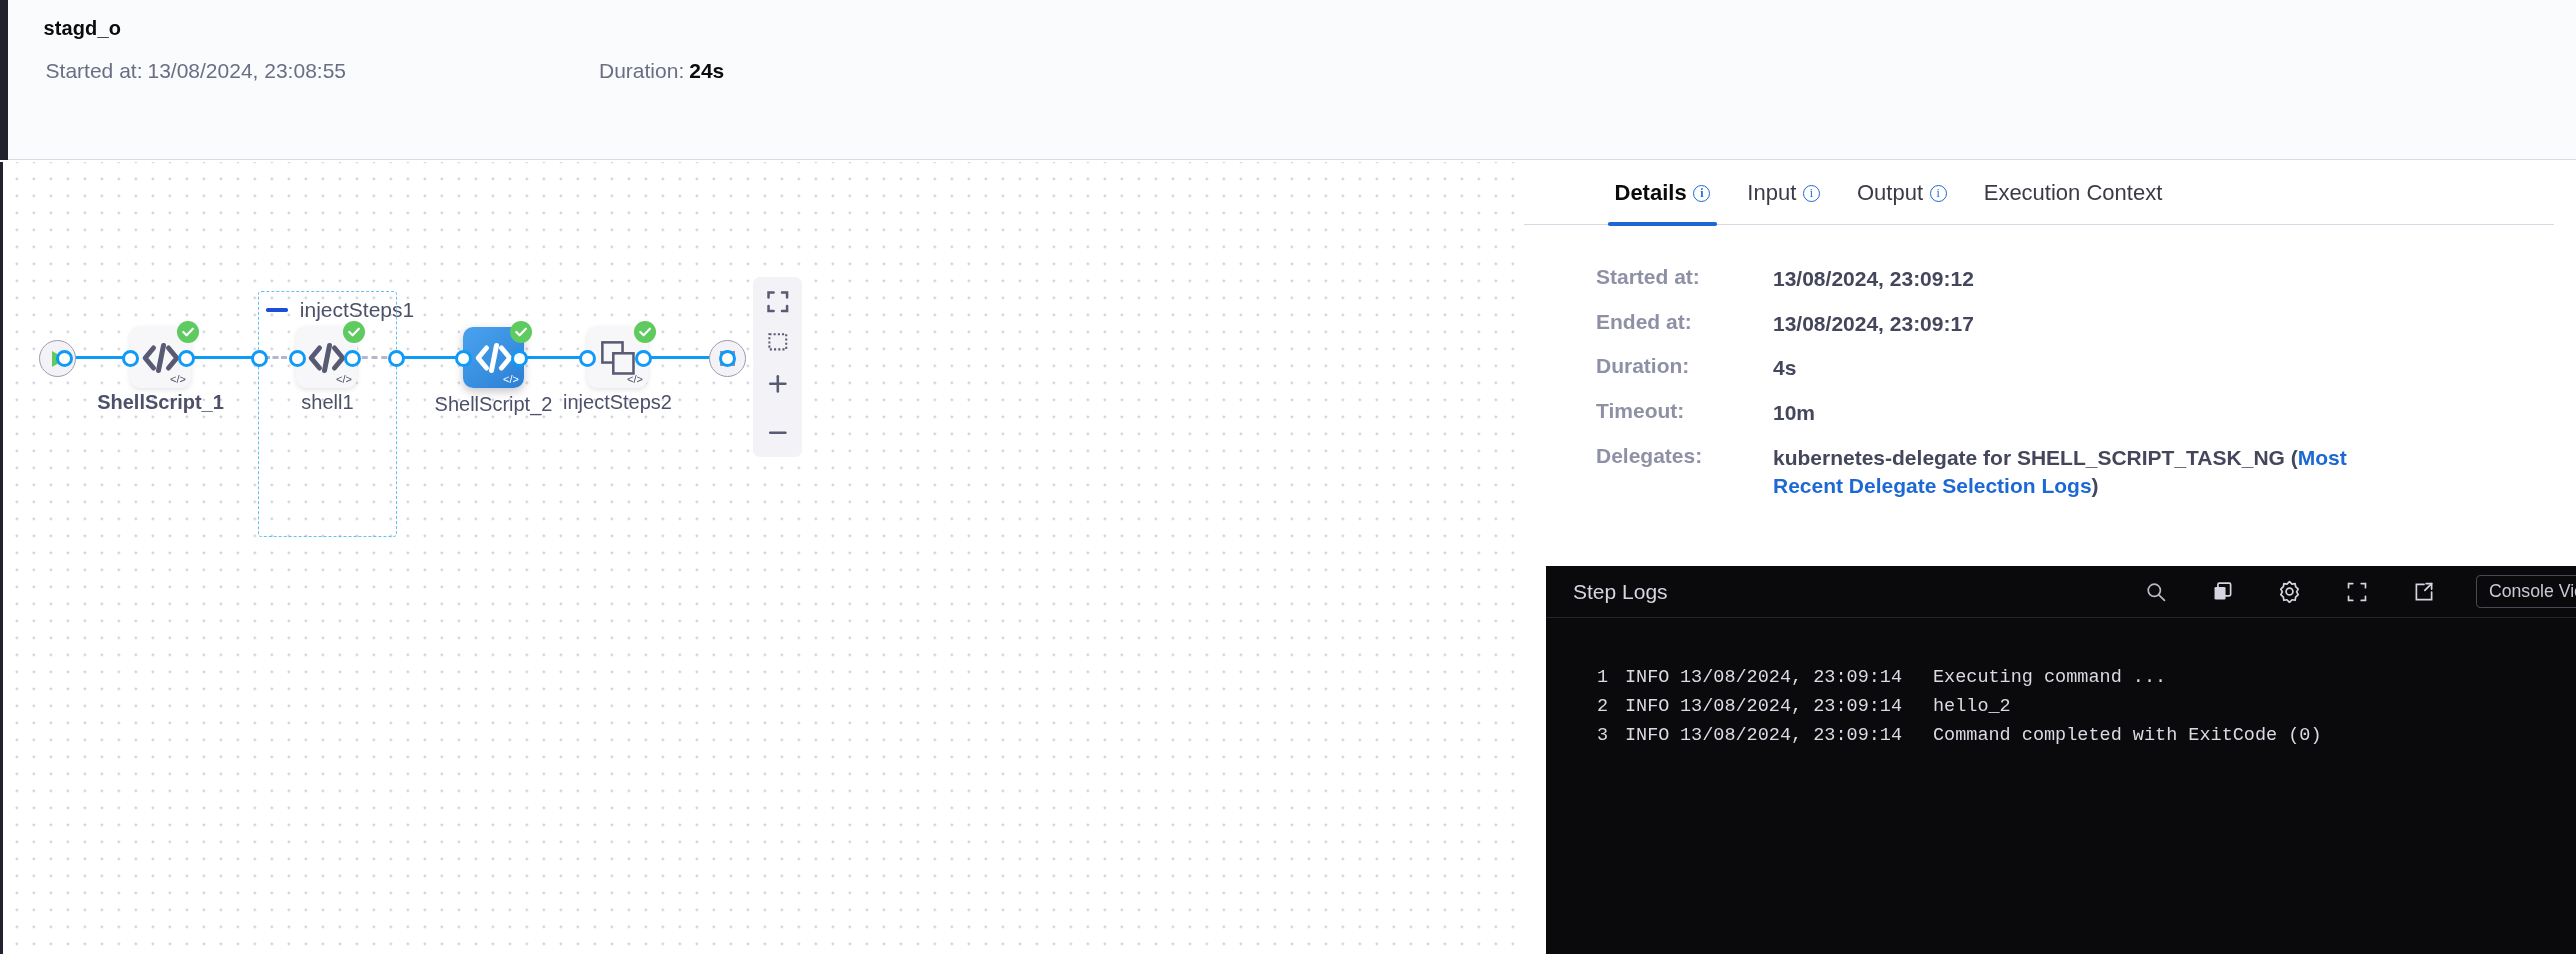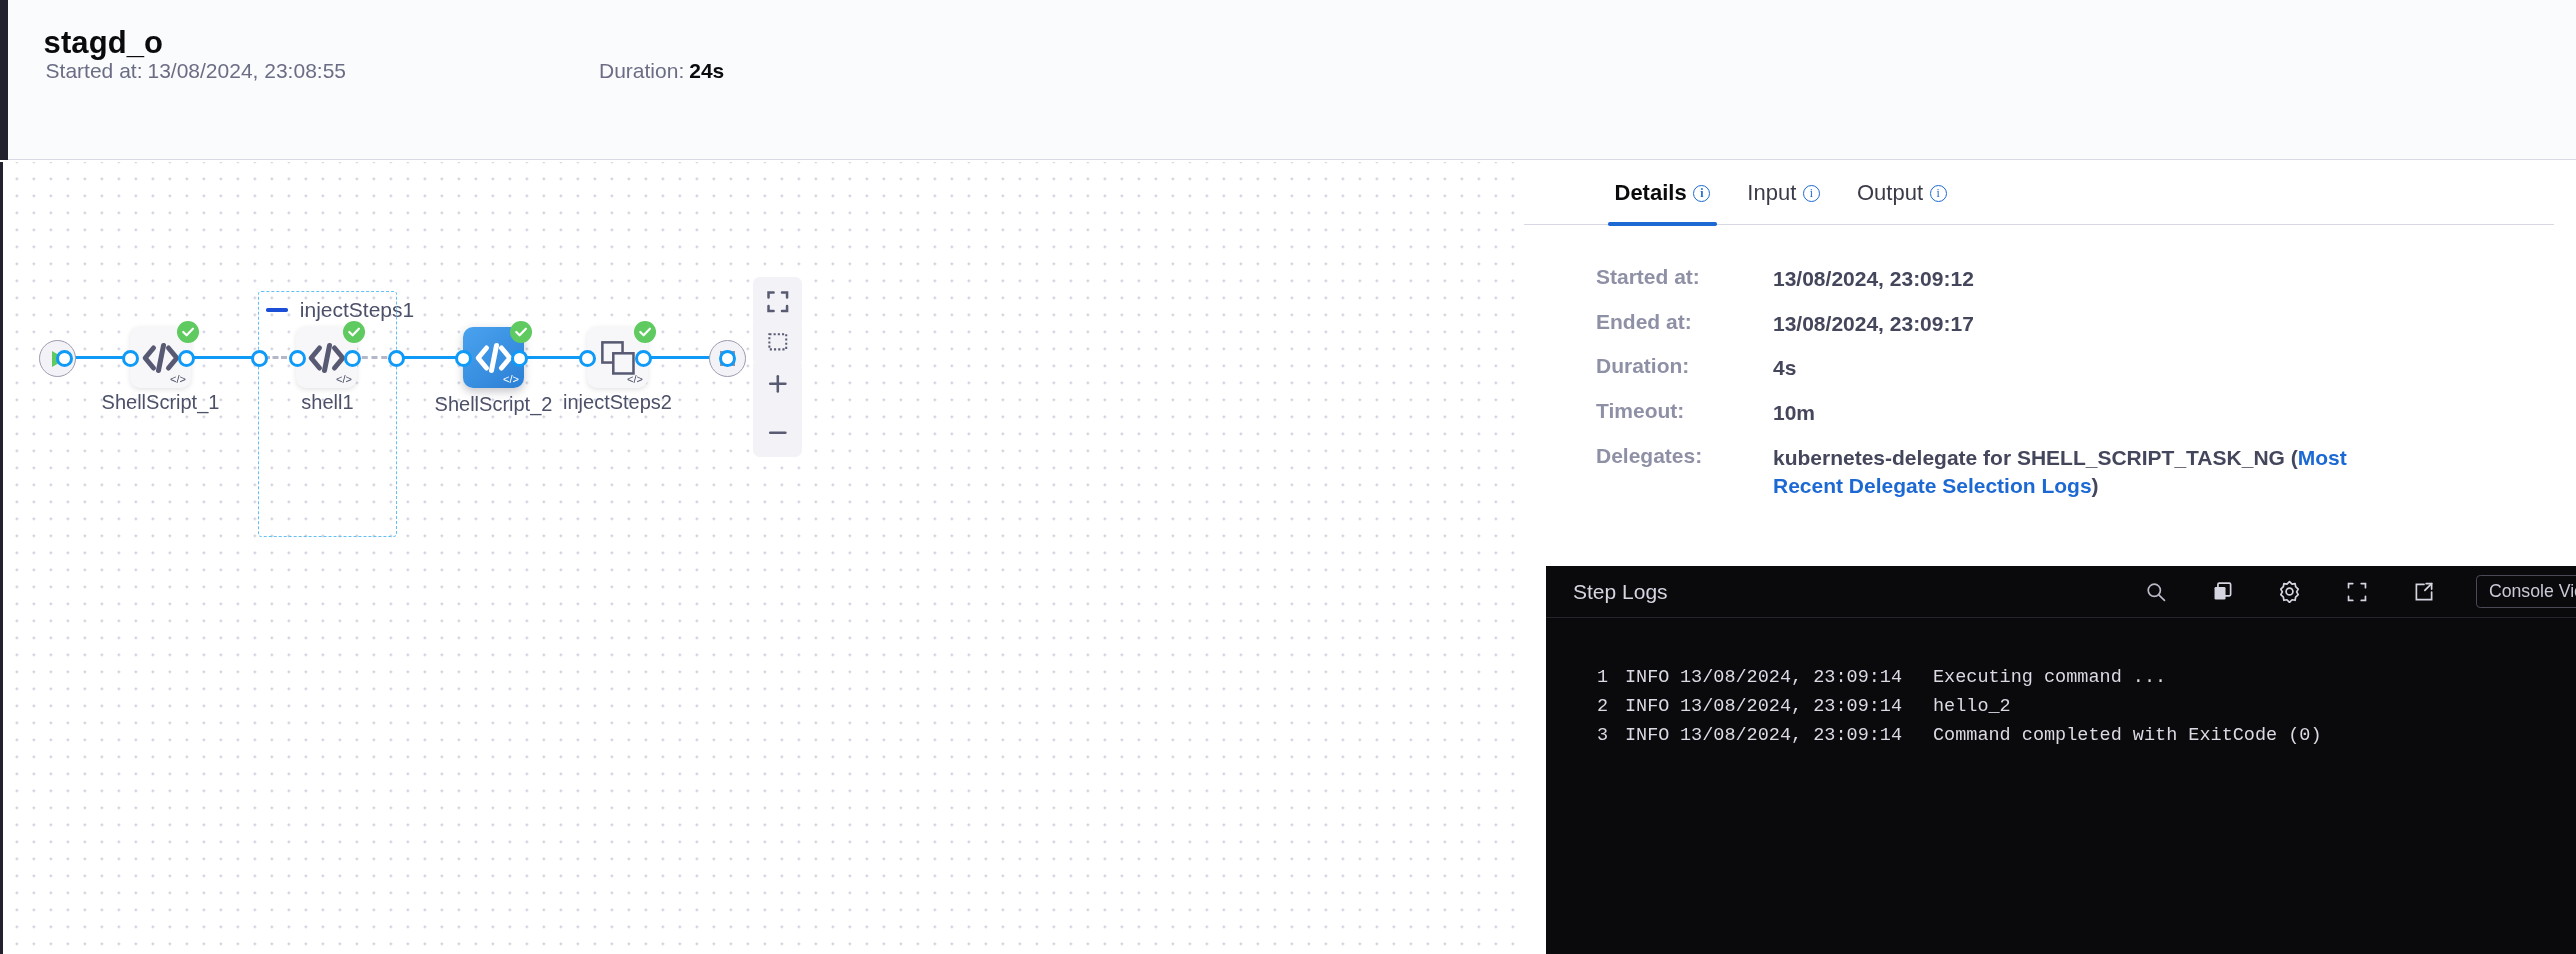--- a/index.html
+++ b/index.html
@@ -18,23 +18,22 @@
   }
 
   
   .header {
     position: absolute; left: 7.6px; top: 0; width: 2568px; height: 160px;
     background: #fafbfc;
     border-bottom: 1.7px solid #d9dae5;
   }
   .header-title {
     position: absolute; left: 36px; top: 17px;
-    font-size: 31px; font-weight: bold; color: #0b0b0d;
+    font-size: 20px; font-weight: bold; color: #0b0b0d;
     letter-spacing: 0.1px;
-    margin-top: 8px;
   }
   .header-meta { position: absolute; left: 38px; top: 59px; display: flex; align-items: baseline; }
   .meta-block { display: flex; align-items: baseline; }
   .meta-label { font-size: 21px; color: #6b6d85; }
   .meta-value { font-size: 21px; color: #6b6d85; margin-left: 5px; }
   .meta-value.strong { color: #0b0b0d; font-weight: bold; }
   .meta-gap { width: 253px; }
 
   
   .canvas {
@@ -258,21 +257,21 @@
       </div>
       <div class="node-corner">&lt;/&gt;</div>
     </div>
     <div class="status-badge" style="left: 177px; top: 159px;">
       <svg width="12.6" height="10" viewBox="0 0 15 12">
           <path d="M1.5 6 L5.5 10 L13 2" stroke="#ffffff" stroke-width="2.6" fill="none" stroke-linecap="round" stroke-linejoin="round"></path>
         </svg>
     </div>
     <div class="port" style="left: 122px; top: 188px;"></div>
     <div class="port" style="left: 178px; top: 188px;"></div>
-    <div class="node-label" style="left: 51px; top: 229px; width: 219px;">ShellScript_1</div>
+    <div class="node-label" style="left: 51px; top: 229px; width: 219px; font-weight: bold;">ShellScript_1</div>
 
     <div class="step-node" style="left: 296px; top: 165px;">
       <div class="node-glyph">
         <svg width="40" height="34" viewBox="0 0 48 40">
           <g stroke="#575a72" stroke-width="6" stroke-linecap="round" stroke-linejoin="round" fill="none">
             <path d="M15 8 L5 20 L15 32"></path>
             <path d="M33 8 L43 20 L33 32"></path>
             <path d="M27 5 L21 35"></path>
           </g>
         </svg>
@@ -380,20 +379,23 @@
         <span class="info-i">i</span>
       </div>
       <div class="tab">
         <span>Input</span>
         <span class="info-i">i</span>
       </div>
       <div class="tab">
         <span>Output</span>
         <span class="info-i">i</span>
       </div>
+      <div class="tab">
+        <span>Execution Context</span>
+      </div>
     </div>
 
     <div class="details-body">
       <div class="det-row">
         <div class="det-label">Started at:</div>
         <div class="det-value">13/08/2024, 23:09:12</div>
       </div>
       <div class="det-row">
         <div class="det-label">Ended at:</div>
         <div class="det-value">13/08/2024, 23:09:17</div>

